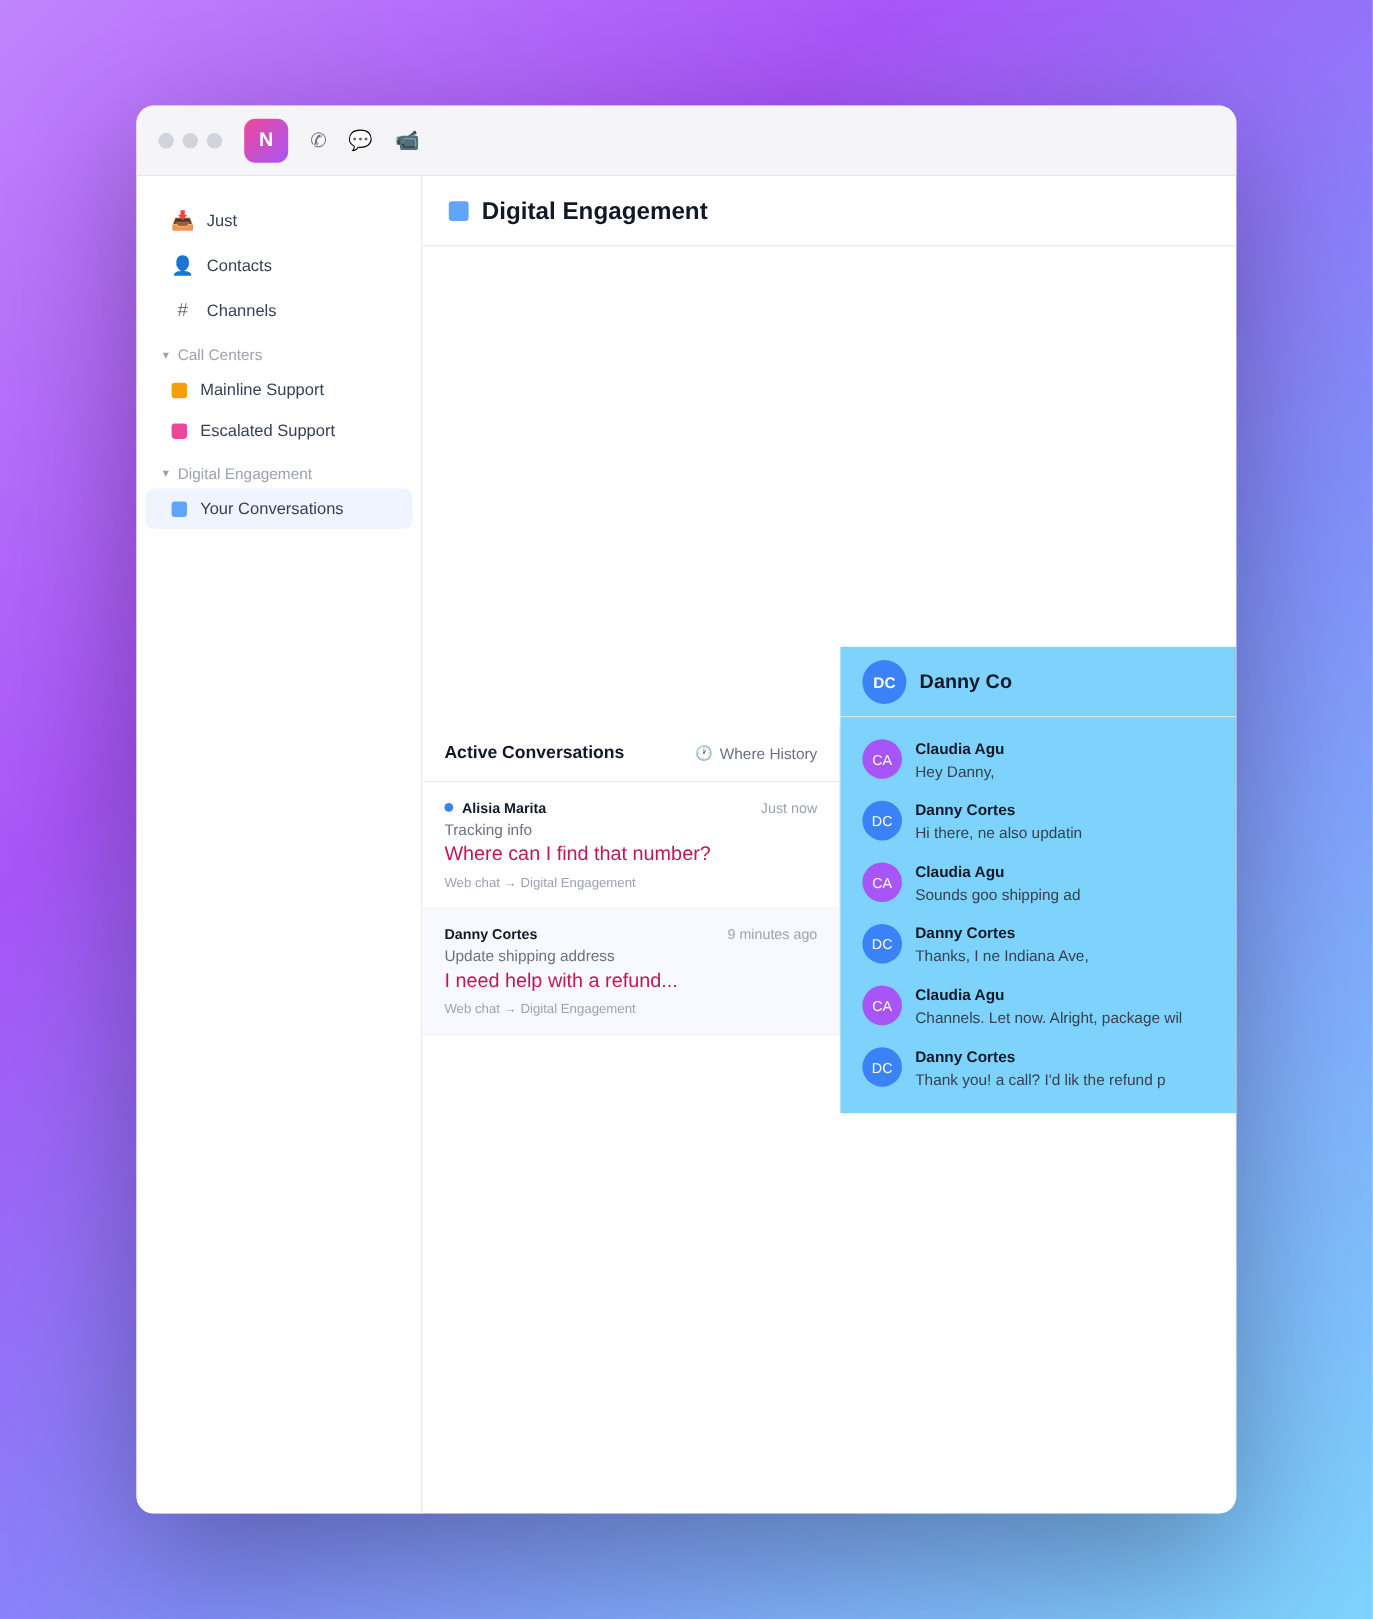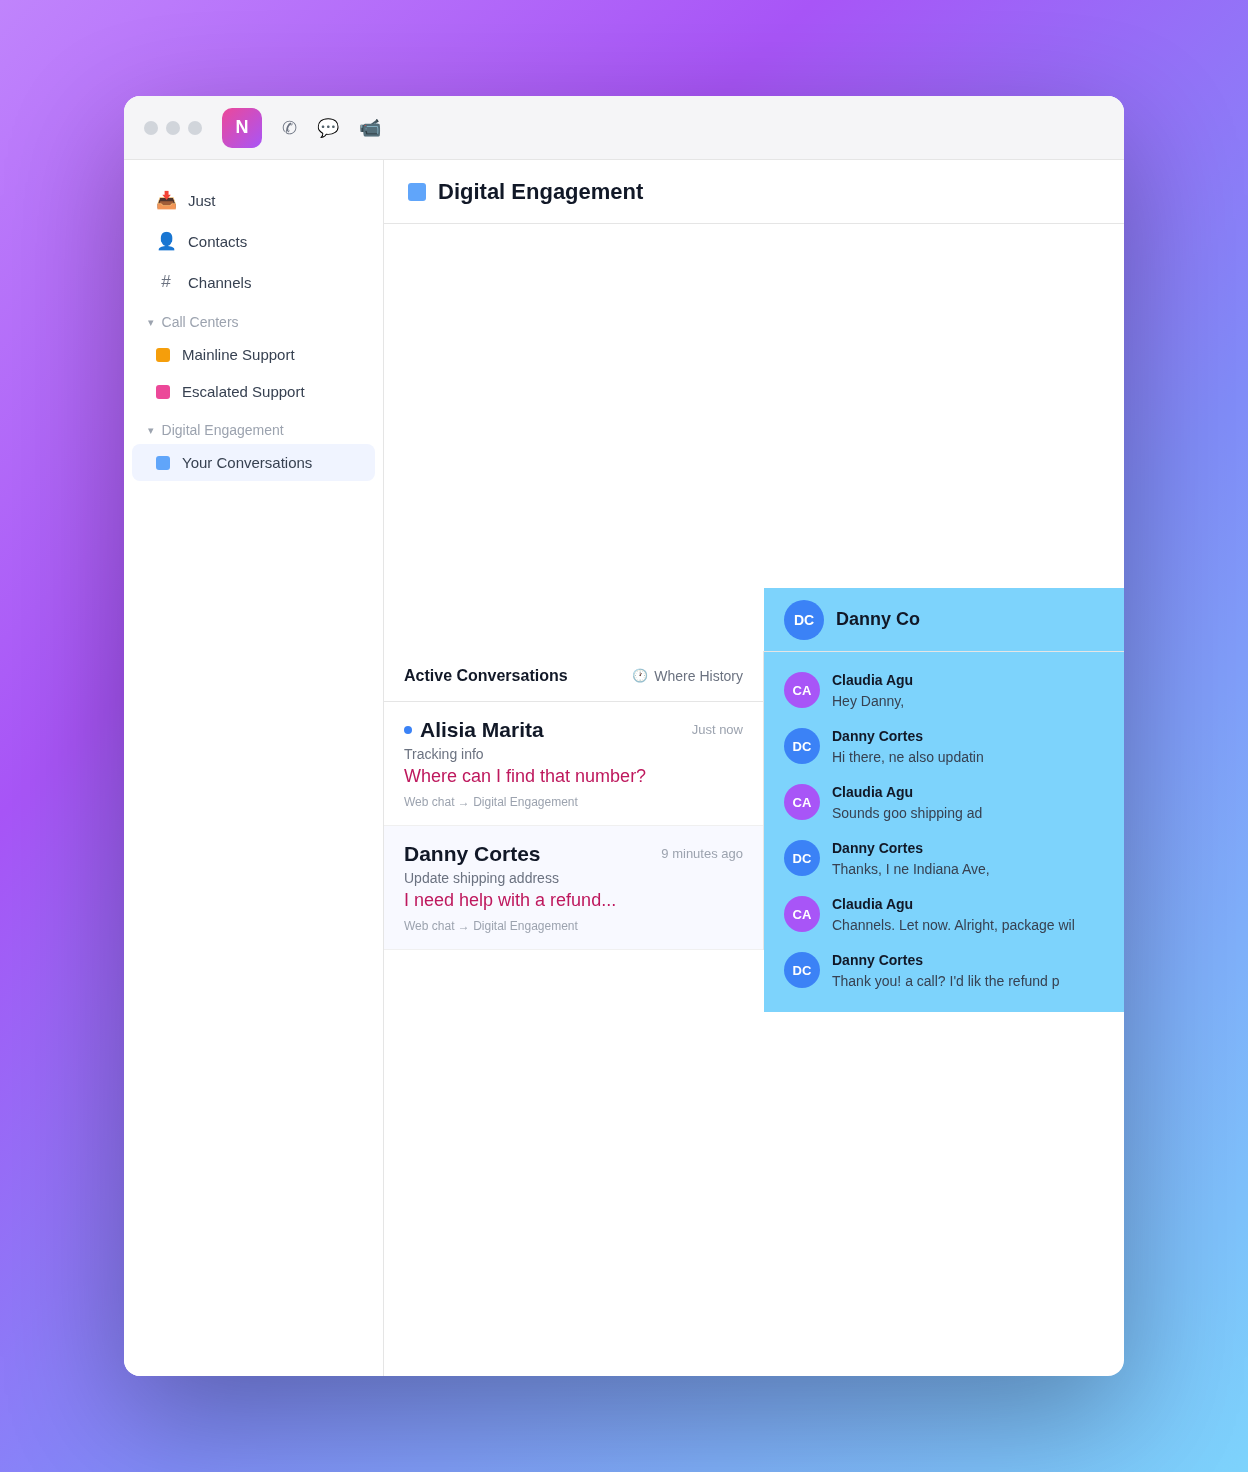--- a/index.html
+++ b/index.html
@@ -222,21 +222,21 @@
 
     .conv-header-row {
       display: flex;
       align-items: center;
       justify-content: space-between;
       margin-bottom: 4px;
     }
 
     .conv-sender {
       font-weight: 700;
-      font-size: 21px;
+      font-size: 13px;
       color: #111827;
       display: flex;
       align-items: center;
       gap: 8px;
     }
 
     .unread-dot {
       width: 8px;
       height: 8px;
       border-radius: 50%;
@@ -319,21 +319,21 @@
       gap: 12px;
     }
 
     .avatar-sm {
       width: 36px;
       height: 36px;
       border-radius: 50%;
       display: flex;
       align-items: center;
       justify-content: center;
-      font-weight: 700;
+      font-weight: 400;
       color: white;
       font-size: 13px;
       flex-shrink: 0;
     }
 
     .msg-content {
       flex: 1;
     }
 
     .msg-sender-name {

